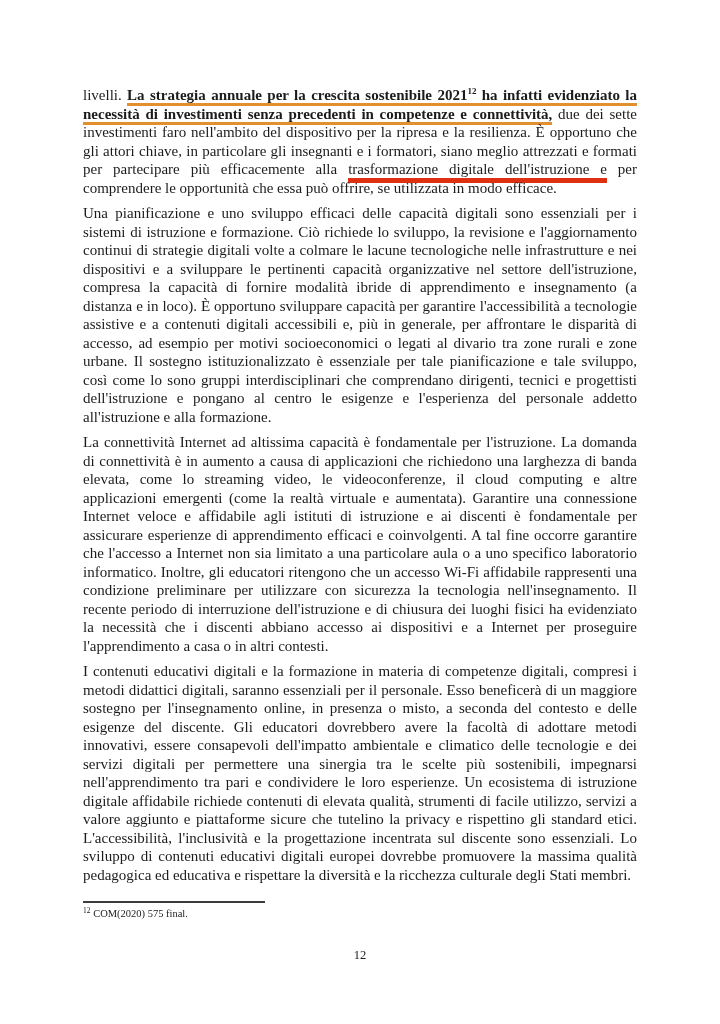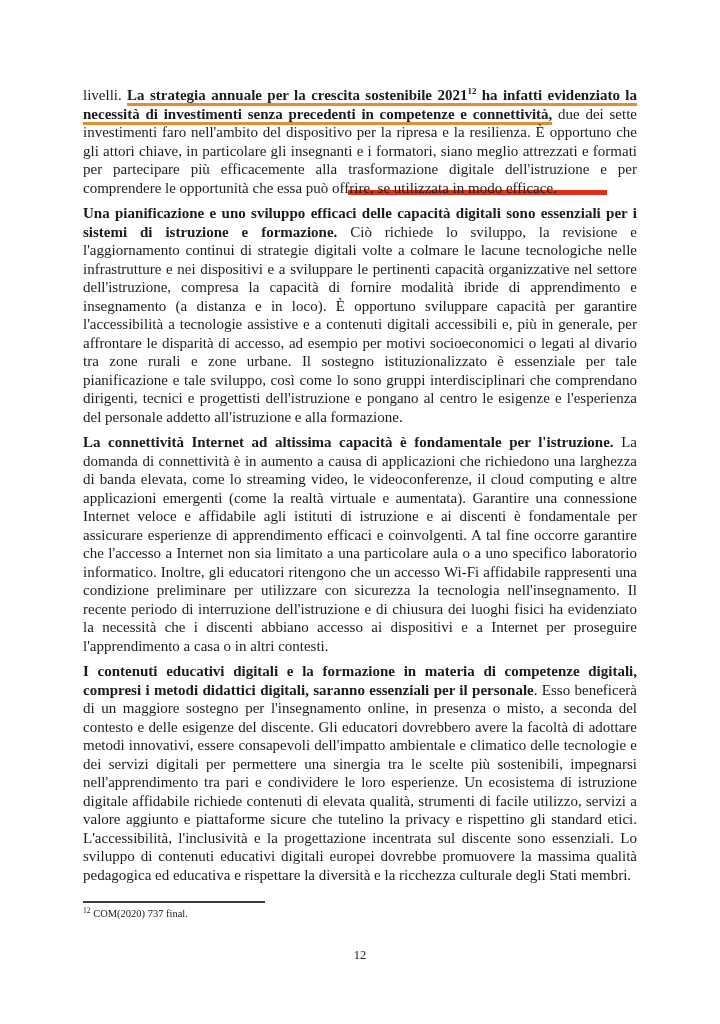--- a/index.html
+++ b/index.html
@@ -21,29 +21,29 @@
     top: 86px;
     width: 554px;
     font-size: 15px;
     line-height: 18.5px;
     text-align: justify;
   }
   .para {
     margin: 0 0 7px 0;
   }
   .para b {
-    font-weight: bold;
+    font-weight: normal;
   }
   .u-orange {
     border-bottom: 3px solid var(--orange-underline, #E2902E);
     font-weight: bold;
   }
   .u-red {
     border-bottom: 5px solid var(--red-underline, #E03012);
-    padding-bottom: 13px;
+    padding-bottom: 1px;
   }
   sup.fn-ref {
     font-size: 9px;
     line-height: 0;
     vertical-align: super;
   }
   .footnote-sep {
     position: absolute;
     left: 83px;
     top: 901px;
@@ -82,15 +82,15 @@
   <p class="para"><b>Una pianificazione e uno sviluppo efficaci delle capacità digitali sono essenziali per i sistemi di istruzione e formazione.</b><span> Ciò richiede lo sviluppo, la revisione e l'aggiornamento continui di strategie digitali volte a colmare le lacune tecnologiche nelle infrastrutture e nei dispositivi e a sviluppare le pertinenti capacità organizzative nel settore dell'istruzione, compresa la capacità di fornire modalità ibride di apprendimento e insegnamento (a distanza e in loco). È opportuno sviluppare capacità per garantire l'accessibilità a tecnologie assistive e a contenuti digitali accessibili e, più in generale, per affrontare le disparità di accesso, ad esempio per motivi socioeconomici o legati al divario tra zone rurali e zone urbane. Il sostegno istituzionalizzato è essenziale per tale pianificazione e tale sviluppo, così come lo sono gruppi interdisciplinari che comprendano dirigenti, tecnici e progettisti dell'istruzione e pongano al centro le esigenze e l'esperienza del personale addetto all'istruzione e alla formazione.</span></p>
 
   <p class="para"><b>La connettività Internet ad altissima capacità è fondamentale per l'istruzione.</b><span> La domanda di connettività è in aumento a causa di applicazioni che richiedono una larghezza di banda elevata, come lo streaming video, le videoconferenze, il cloud computing e altre applicazioni emergenti (come la realtà virtuale e aumentata). Garantire una connessione Internet veloce e affidabile agli istituti di istruzione e ai discenti è fondamentale per assicurare esperienze di apprendimento efficaci e coinvolgenti. A tal fine occorre garantire che l'accesso a Internet non sia limitato a una particolare aula o a uno specifico laboratorio informatico. Inoltre, gli educatori ritengono che un accesso Wi-Fi affidabile rappresenti una condizione preliminare per utilizzare con sicurezza la tecnologia nell'insegnamento. Il recente periodo di interruzione dell'istruzione e di chiusura dei luoghi fisici ha evidenziato la necessità che i discenti abbiano accesso ai dispositivi e a Internet per proseguire l'apprendimento a casa o in altri contesti.</span></p>
 
   <p class="para"><b>I contenuti educativi digitali e la formazione in materia di competenze digitali, compresi i metodi didattici digitali, saranno essenziali per il personale</b><span>. Esso beneficerà di un maggiore sostegno per l'insegnamento online, in presenza o misto, a seconda del contesto e delle esigenze del discente. Gli educatori dovrebbero avere la facoltà di adottare metodi innovativi, essere consapevoli dell'impatto ambientale e climatico delle tecnologie e dei servizi digitali per permettere una sinergia tra le scelte più sostenibili, impegnarsi nell'apprendimento tra pari e condividere le loro esperienze. Un ecosistema di istruzione digitale affidabile richiede contenuti di elevata qualità, strumenti di facile utilizzo, servizi a valore aggiunto e piattaforme sicure che tutelino la privacy e rispettino gli standard etici. L'accessibilità, l'inclusività e la progettazione incentrata sul discente sono essenziali. Lo sviluppo di contenuti educativi digitali europei dovrebbe promuovere la massima qualità pedagogica ed educativa e rispettare la diversità e la ricchezza culturale degli Stati membri.</span></p>
 
 </div>
 
 <div class="footnote-sep"></div>
 
-<div class="footnote"><sup>12</sup> <span>COM(2020) 737 final.</span></div>
+<div class="footnote"><sup>12</sup> <span>COM(2020) 575 final.</span></div>
 
 <div class="page-number">12</div>
 
 </body></html>

